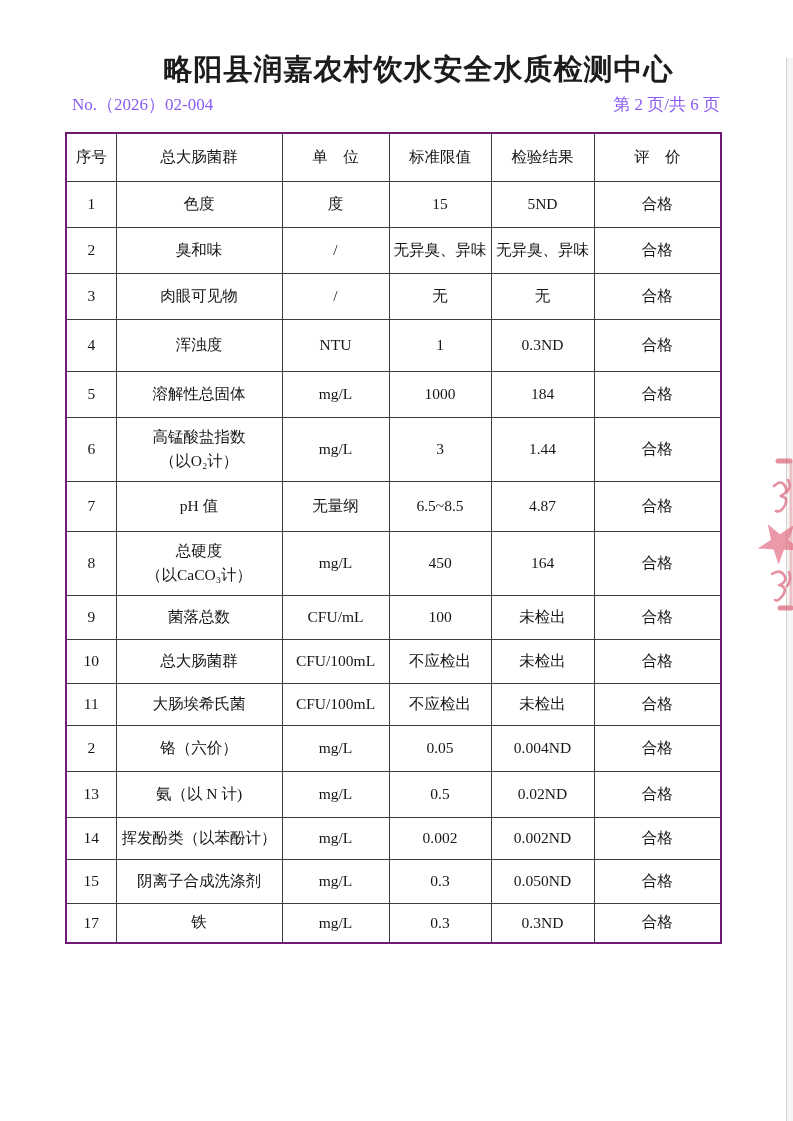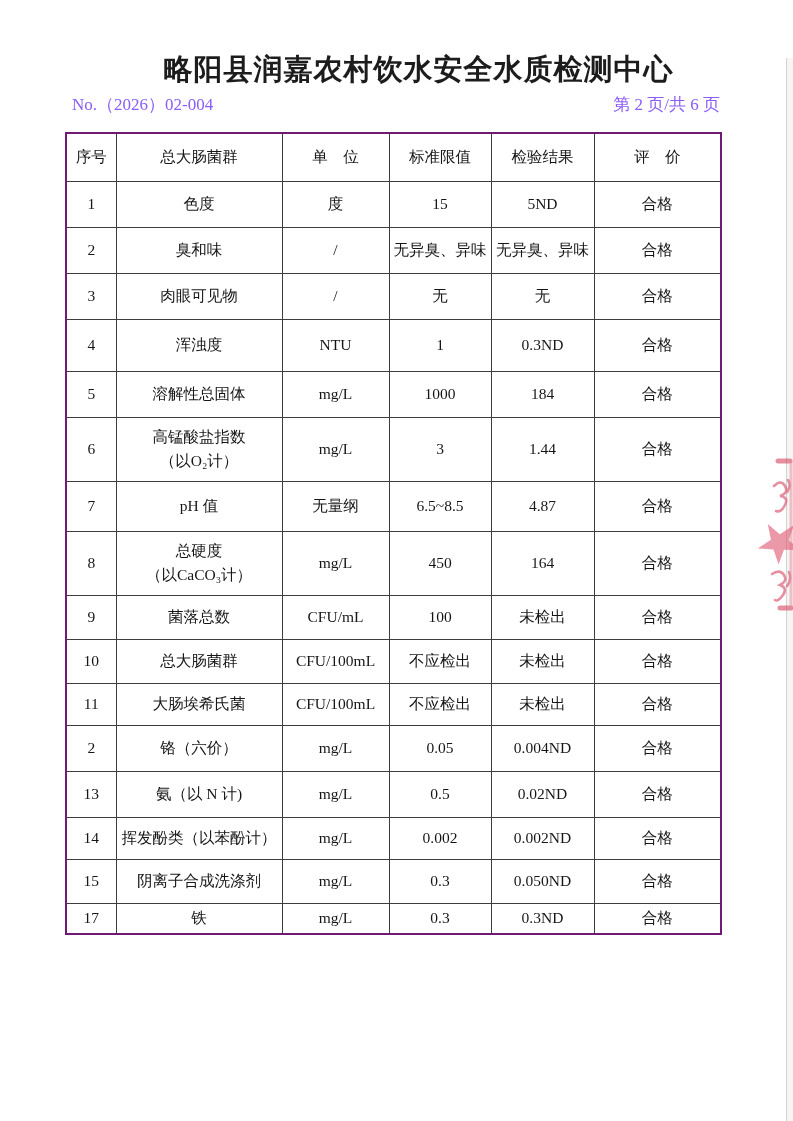--- a/index.html
+++ b/index.html
@@ -239,21 +239,21 @@
         <td>合格</td>
       </tr>
       <tr class="rrow" style="height:44px">
         <td>15</td>
         <td>阴离子合成洗涤剂</td>
         <td>mg/L</td>
         <td>0.3</td>
         <td>0.050ND</td>
         <td>合格</td>
       </tr>
-      <tr class="rrow" style="height:31px">
+      <tr class="rrow" style="height:40px">
         <td>17</td>
         <td>铁</td>
         <td>mg/L</td>
         <td>0.3</td>
         <td>0.3ND</td>
         <td>合格</td>
       </tr>
     </tbody>
   </table>
 

